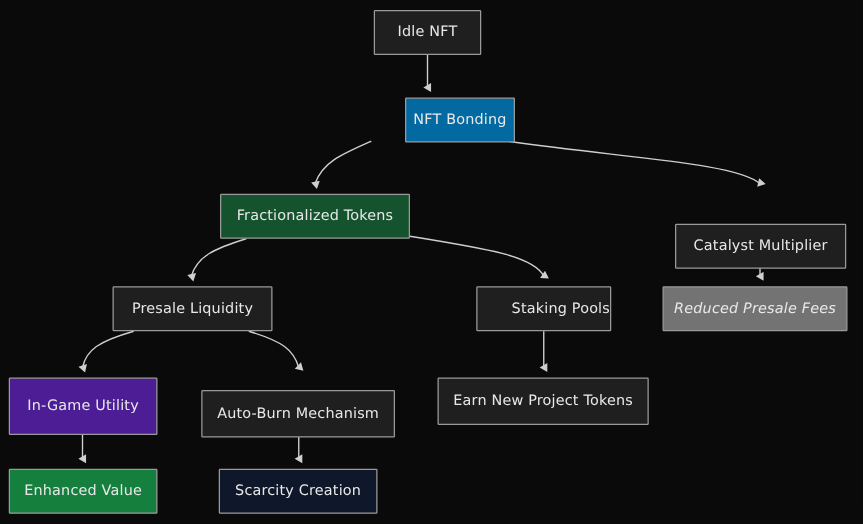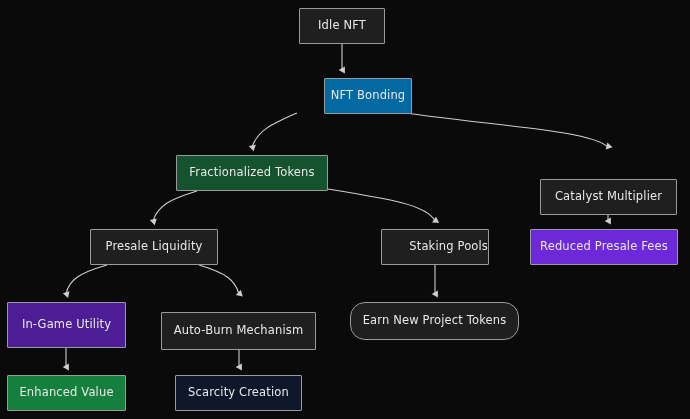--- a/index.html
+++ b/index.html
@@ -86,30 +86,30 @@
       </div>
       <div class="node" style="left: 540px; top: 155px; width: 137px; height: 36px; background: rgb(31, 31, 31); border-color: rgb(154, 154, 154); margin-top: 24px;">
         <span class="node-label" style="color: rgb(232, 232, 232);">Catalyst Multiplier</span>
       </div>
       <div class="node" style="left: 90px; top: 229px; width: 128px; height: 36px; background: rgb(31, 31, 31); border-color: rgb(154, 154, 154);">
         <span class="node-label" style="color: rgb(232, 232, 232);">Presale Liquidity</span>
       </div>
       <div class="node" style="left: 381px; top: 229px; width: 108px; height: 36px; background: rgb(31, 31, 31); border-color: rgb(154, 154, 154); justify-content: flex-end;">
         <span class="node-label" style="color: rgb(232, 232, 232);">Staking Pools</span>
       </div>
-      <div class="node" style="left: 530px; top: 229px; width: 148px; height: 36px; background: #6d28d9; border-color: rgb(154, 154, 154);">
+      <div class="node" style="left: 530px; top: 229px; width: 148px; height: 36px; background: #737373; border-color: rgb(154, 154, 154); font-style: italic;">
         <span class="node-label" style="color: rgb(232, 232, 232);">Reduced Presale Fees</span>
       </div>
       <div class="node" style="left: 7px; top: 302px; width: 119px; height: 46px; background: #4c1d95; border-color: rgb(154, 154, 154);">
         <span class="node-label" style="color: rgb(232, 232, 232);">In-Game Utility</span>
       </div>
       <div class="node" style="left: 161px; top: 302px; width: 155px; height: 38px; background: rgb(31, 31, 31); border-color: rgb(154, 154, 154); margin-top: 10px;">
         <span class="node-label" style="color: rgb(232, 232, 232);">Auto-Burn Mechanism</span>
       </div>
-      <div class="node" style="left: 350px; top: 302px; width: 169px; height: 38px; background: rgb(31, 31, 31); border-color: rgb(154, 154, 154); border-radius: 15px;">
+      <div class="node" style="left: 350px; top: 302px; width: 169px; height: 38px; background: rgb(31, 31, 31); border-color: rgb(154, 154, 154);">
         <span class="node-label" style="color: rgb(232, 232, 232);">Earn New Project Tokens</span>
       </div>
       <div class="node" style="left: 7px; top: 375px; width: 119px; height: 36px; background: #15803d; border-color: rgb(154, 154, 154);">
         <span class="node-label" style="color: rgb(232, 232, 232);">Enhanced Value</span>
       </div>
       <div class="node" style="left: 175px; top: 375px; width: 127px; height: 36px; background: #0f172a; border-color: rgb(154, 154, 154);">
         <span class="node-label" style="color: rgb(232, 232, 232);">Scarcity Creation</span>
       </div>
     </div>
 

